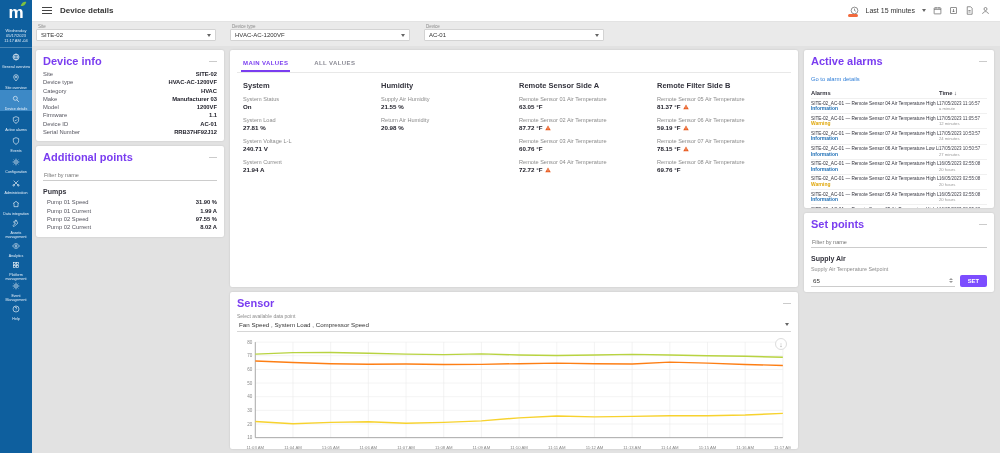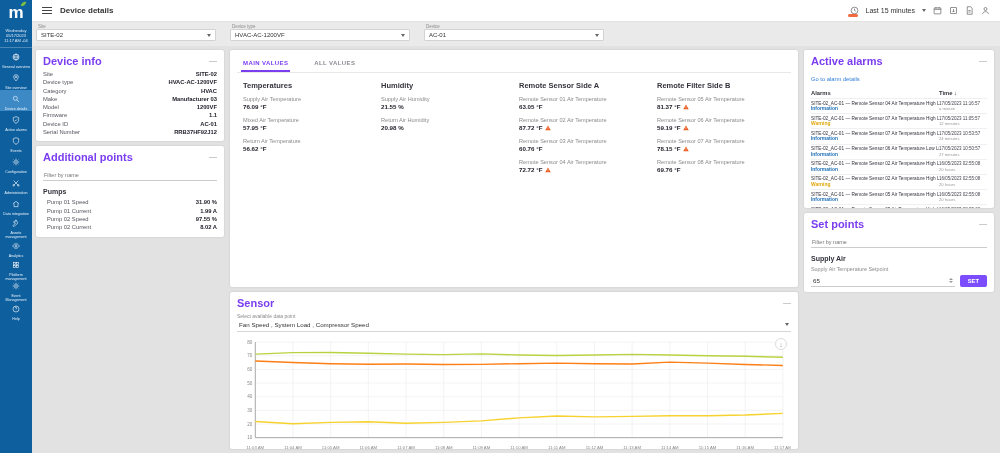--- a/index.html
+++ b/index.html
@@ -370,32 +370,36 @@
       </div>
 
       <div class="col col-mid">
         <section class="card mv-card">
           <div class="tabs" id="mv-tabs">
               <span class="tab active">MAIN VALUES</span>
               <span class="tab">ALL VALUES</span>
             </div>
           <div class="sections-grid" id="sections">
               <div class="section">
-                <div class="sec-title">Temperatures</div>
-                <div class="pt">
-                  <div class="pl">Supply Air Temperature</div>
-                  <div class="pv">76.09 °F</div>
-                </div>
-                <div class="pt">
-                  <div class="pl">Mixed Air Temperature</div>
-                  <div class="pv">57.95 °F</div>
-                </div>
-                <div class="pt">
-                  <div class="pl">Return Air Temperature</div>
-                  <div class="pv">56.62 °F</div>
+                <div class="sec-title">System</div>
+                <div class="pt">
+                  <div class="pl">System Status</div>
+                  <div class="pv">On</div>
+                </div>
+                <div class="pt">
+                  <div class="pl">System Load</div>
+                  <div class="pv">27.81 %</div>
+                </div>
+                <div class="pt">
+                  <div class="pl">System Voltage L-L</div>
+                  <div class="pv">240.71 V</div>
+                </div>
+                <div class="pt">
+                  <div class="pl">System Current</div>
+                  <div class="pv">21.94 A</div>
                 </div>
               </div>
               <div class="section">
                 <div class="sec-title">Humidity</div>
                 <div class="pt">
                   <div class="pl">Supply Air Humidity</div>
                   <div class="pv">21.55 %</div>
                 </div>
                 <div class="pt">
                   <div class="pl">Return Air Humidity</div>

